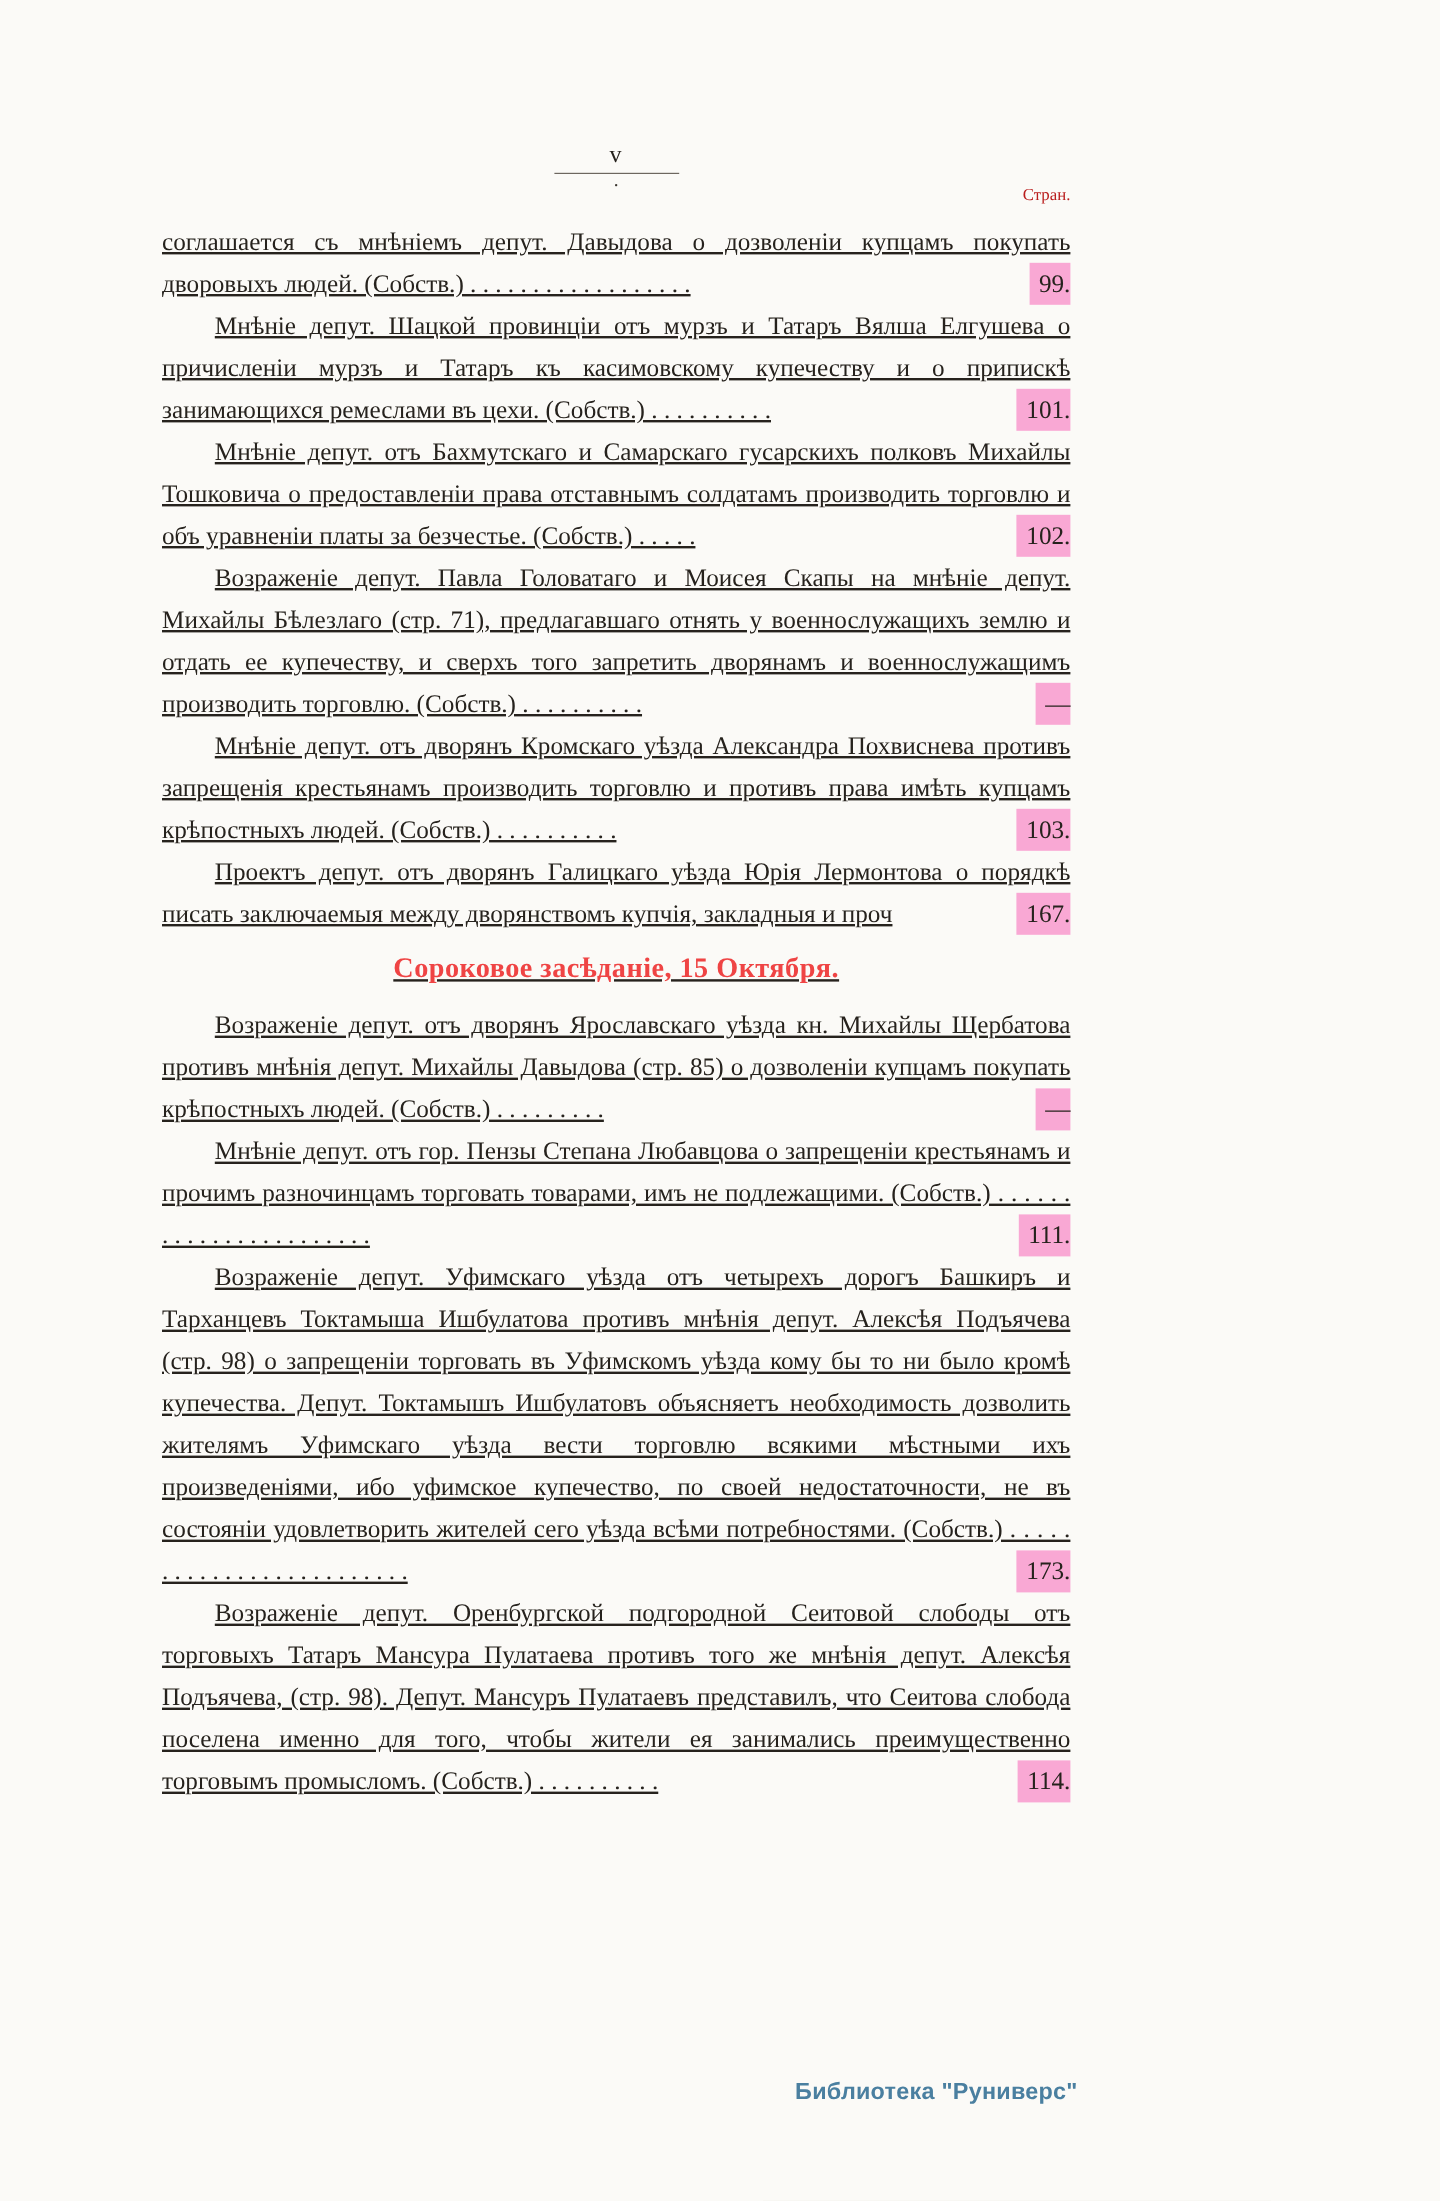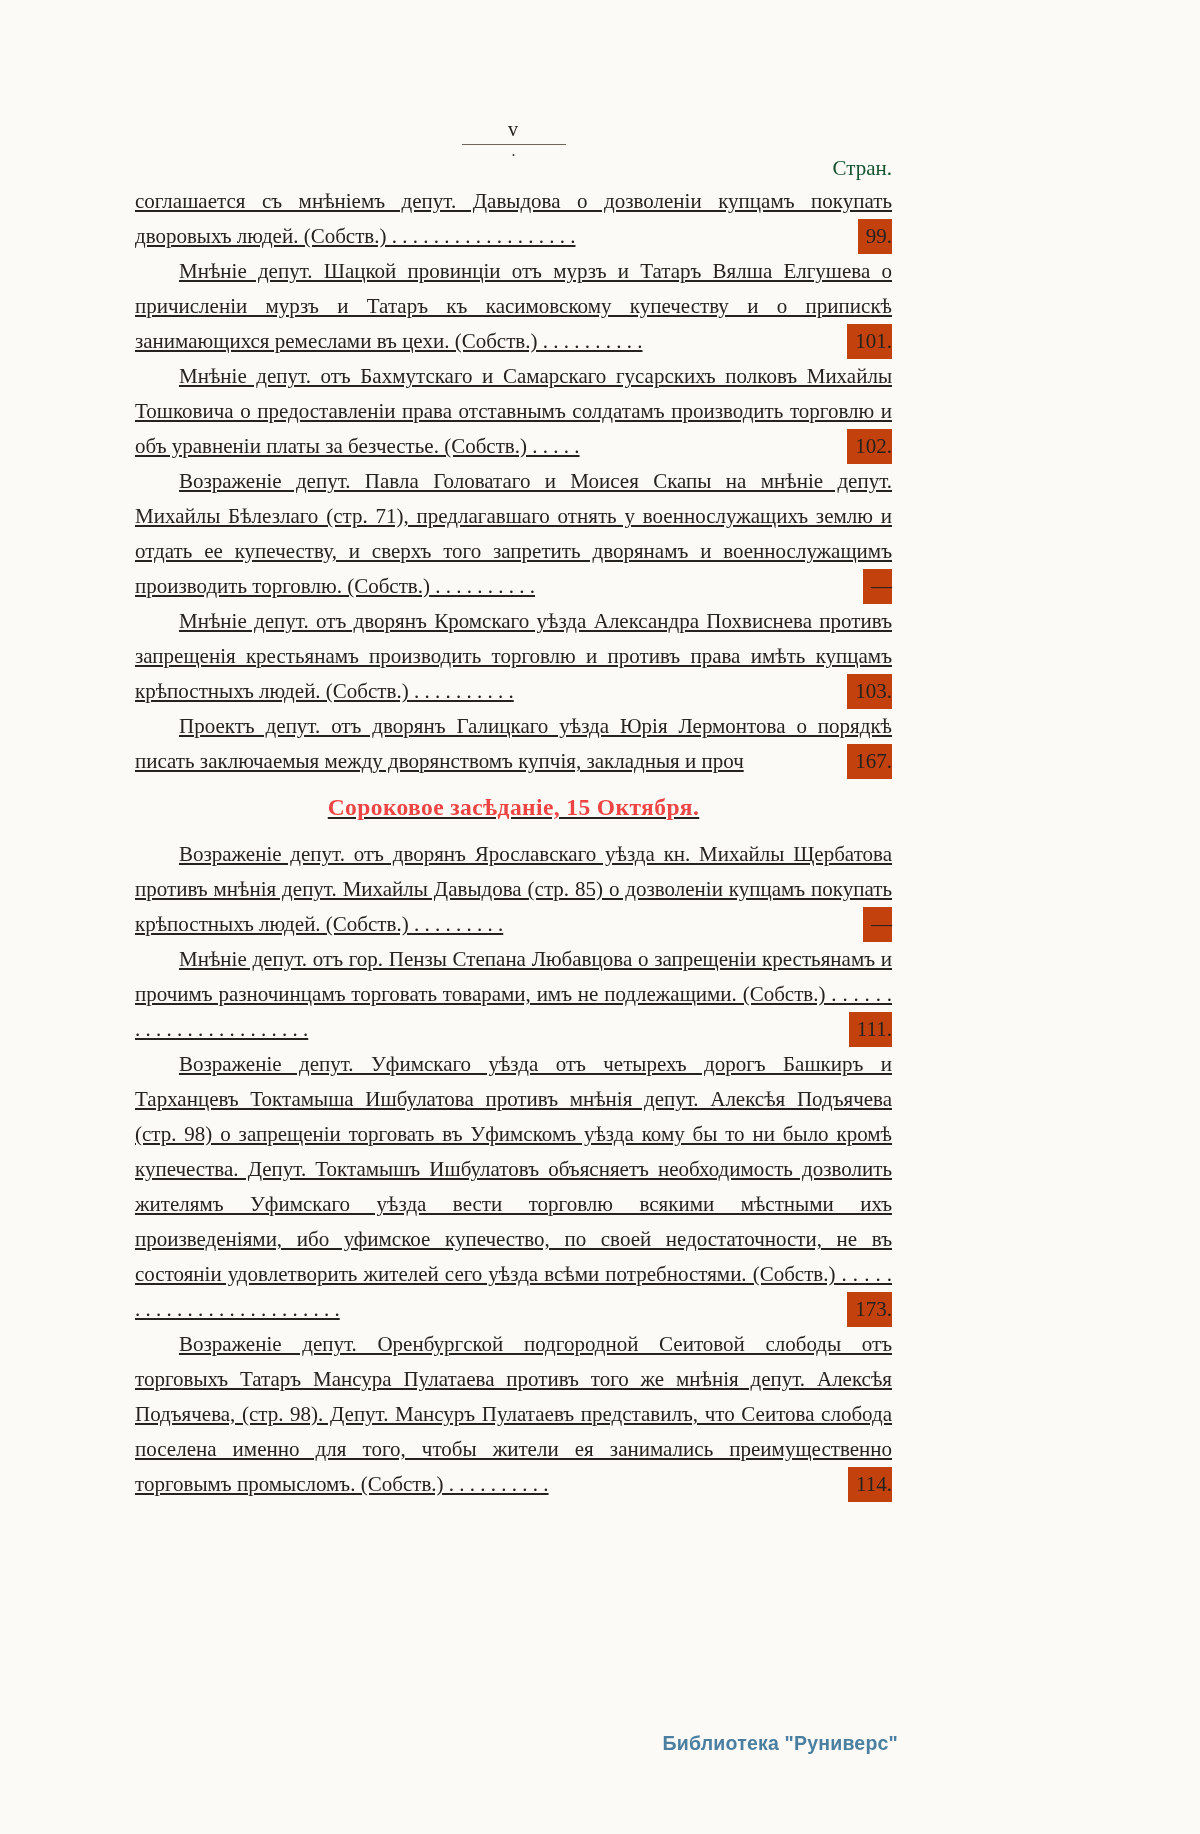--- a/index.html
+++ b/index.html
@@ -34,43 +34,43 @@
     text-align: center;
     font-size: 16px;
     line-height: 10px;
     margin-top: 1px;
     color: #3a352e;
   }
   .column-label {
     position: absolute;
     right: 0;
     top: 38px;
-    font-size: 21px;
-    color: #14532d;
+    font-size: 14px;
+    color: #b91c1c;
   }
   .toc {
     position: absolute;
     top: 184px;
     left: 135px;
     width: 757px;
     font-size: 21px;
     line-height: 35px;
     text-decoration: underline;
   }
   .entry {
     position: relative;
     text-align: justify;
   }
   .entry.indent { text-indent: 44px; }
   .entry-page {
     position: absolute;
     right: 0;
     bottom: 0;
     text-indent: 0;
-    background: #c2410c;
+    background: #f9a8d4;
     padding-left: 8px;
   }
   .session-heading {
     font-size: 23.5px;
     line-height: 42px;
     font-weight: bold;
     text-align: center;
     letter-spacing: 0.4px;
     margin: 7px 0 9px 0;
     text-indent: 0;

